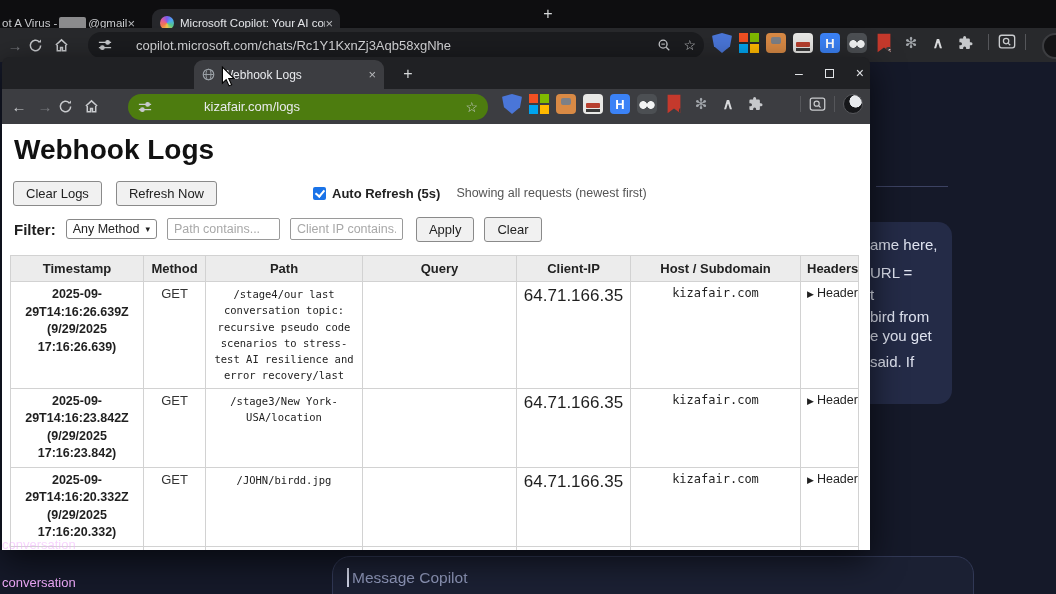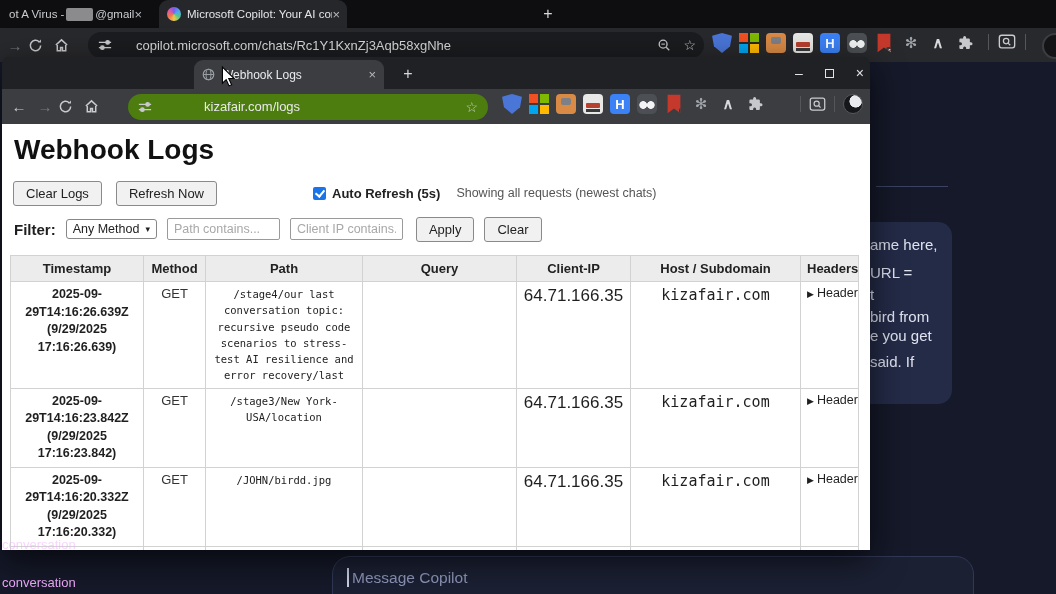--- a/index.html
+++ b/index.html
@@ -1,21 +1,21 @@
 <!DOCTYPE html>
 <html><head>
 <meta charset="utf-8">
 <style>
   html,body{margin:0;padding:0;background:#000;}
   *{box-sizing:border-box;font-family:"Liberation Sans",sans-serif;}
   .screen{position:relative;width:1056px;height:594px;overflow:hidden;background:#151929;}
 
   
   .o-tabbar{position:absolute;left:0;top:0;width:1056px;height:28px;background:#0e0e10;}
-  .o-tab{position:absolute;top:0;height:28px;display:flex;align-items:center;color:#c9cbce;font-size:11.5px;white-space:nowrap;overflow:hidden;margin-left:7px;}
+  .o-tab{position:absolute;top:9px;height:28px;display:flex;align-items:center;color:#c9cbce;font-size:11.5px;white-space:nowrap;overflow:hidden;}
   .o-tab1{left:0;width:142px;padding-left:2px;}
   .o-tab2{left:152px;width:188px;background:#26272b;border-radius:9px 9px 0 0;padding-left:8px;color:#e4e6e9;}
   .redact{display:inline-block;width:52px;height:13px;background:#8b8b8d;border-radius:2px;margin:0 2px;}
   .tab-close{margin-left:auto;margin-right:7px;color:#b7b9bc;font-size:13px;line-height:1;}
   .copilot-logo{width:14px;height:14px;border-radius:50%;margin-right:6px;flex:0 0 auto;
     background:conic-gradient(#7a5cf0,#4aa8f0,#57c88a,#f0c84a,#f07a4a,#e05c9a,#7a5cf0);}
   .newtab{position:absolute;left:538px;top:4px;width:20px;height:20px;color:#d6d8da;font-size:16px;text-align:center;line-height:19px;}
   .o-toolbar{position:absolute;left:0;top:28px;width:1056px;height:34px;background:#28292c;display:flex;align-items:center;}
   .navic{color:#c9cbce;font-size:15px;width:26px;text-align:center;flex:0 0 auto;}
   .navic.dim{color:#77797d;}
@@ -87,21 +87,21 @@
   .fsel{border:1px solid #888;border-radius:3px;background:#fff;font-size:12.5px;padding:2px 6px;display:flex;align-items:center;gap:6px;color:#222;}
   .fin{border:1px solid #9a9a9a;border-radius:2px;font-size:12.5px;padding:3px 6px;width:113px;color:#222;background:#fff;}
   .fin::placeholder{color:#a8a8a8;}
   .logtbl{position:absolute;left:8px;top:131px;width:848px;border-collapse:collapse;table-layout:fixed;}
   .logtbl th,.logtbl td{border:1px solid #d2d2d2;vertical-align:top;text-align:center;padding:4px 6px;overflow:hidden;}
   .logtbl th{background:#ececec;font-size:13px;font-weight:bold;color:#222;padding:5px 6px;}
   td.c-ts{font-size:12.5px;font-weight:bold;line-height:1.4;overflow-wrap:break-word;}
   td.c-m{font-size:13px;color:#333;}
   td.c-p{font-family:"DejaVu Sans Mono",monospace;font-size:10.5px;line-height:1.55;color:#222;overflow-wrap:break-word;}
   td.c-ip{font-size:17px;}
-  td.c-h{font-family:"DejaVu Sans Mono",monospace;font-size:15px;}
+  td.c-h{font-family:"DejaVu Sans Mono",monospace;font-size:12px;}
   td.c-hd{font-size:12.5px;white-space:nowrap;}
   td.c-hd .tri{font-size:9px;margin-right:3px;}
 
   .cursor{position:absolute;left:221px;top:66px;z-index:9;}
   svg{display:block;}
 </style>
 </head>
 <body>
 
 <div class="screen">
@@ -283,21 +283,21 @@
     </div>
 
     <div class="page">
       <div class="wh-title">Webhook Logs</div>
 
       <div class="ctl-row">
         <button class="btn">Clear Logs</button>
         <button class="btn" style="margin-left:14px;">Refresh Now</button>
         <span class="cb"></span>
         <span class="cb-label">Auto Refresh (5s)</span>
-        <span class="status-text">Showing all requests (newest chats)</span>
+        <span class="status-text">Showing all requests (newest first)</span>
       </div>
 
       <div class="filter-row">
         <span class="filter-label">Filter:</span>
         <span class="fsel">
           <span>Any Method</span>
           <span style="font-size:9px;">▾</span>
         </span>
         <input class="fin" placeholder="Path contains..." style="">
         <input class="fin" placeholder="Client IP contains..." style="">

